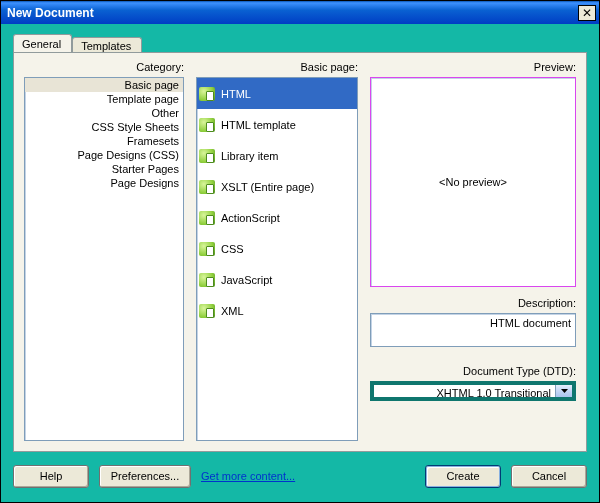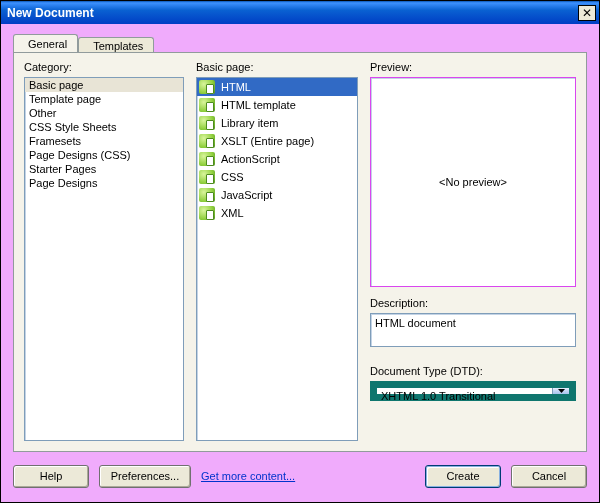--- a/index.html
+++ b/index.html
@@ -1,62 +1,62 @@
 <!DOCTYPE html>
 <html><head>
 <meta charset="utf-8">
 <style>
   * { box-sizing: border-box; }
   html, body { margin:0; padding:0; }
   body { font-family: Tahoma, sans-serif; font-size: 11px; background:#ece9d8; }
   .window {
     width:600px; height:503px; border:1px solid #000;
-    background:#f0abfc; position:relative;
+    background:#14b8a6; position:relative;text-align:right;
   }
   .titlebar {
     height:23px;
     background: linear-gradient(to bottom,#3a6ea5 0%,#2a5a95 50%,#0a3a75 100%);
     background: linear-gradient(to bottom,#0955b4 0%,#3d91ff 8%,#0a61d2 40%,#003dc4 100%);
     color:#fff; display:flex; align-items:center; padding:0 3px 0 6px;
   }
   .titlebar .tt { font-weight:bold; font-size:12px; }
   .titlebar .spacer { flex:1; }
   .closebtn {
     width:18px; height:16px; border:1px solid #000; background:#ece9d8;
     display:flex; align-items:center; justify-content:center;
     font-family: Arial, sans-serif; font-size:12px; line-height:1; cursor:default;
     color:#000;
   }
   .client { position:absolute; top:23px; left:0; right:0; bottom:0; }
   .tabstrip { position:absolute; top:8px; left:12px; height:20px; display:flex; align-items:flex-end; }
   .tab {
     border:1px solid #919b9c; border-bottom:none;
     border-top-left-radius:3px; border-top-right-radius:3px;
-    padding:3px 10px 3px 14px; background:#f5f3ea; margin-right:0px;
+    padding:3px 10px 3px 8px; background:#f5f3ea; margin-right:0px;
     position:relative; top:1px; cursor:default;
   }
   .tab.inactive { background:#ece9d8; top:2px; padding-top:2px; padding-bottom:2px;}
   .tabpanel {
     position:absolute; left:12px; right:12px; top:28px; bottom:50px;
     border:1px solid #919b9c; background:#f5f3ea;
     border-top-left-radius:0;
   }
   .columns { position:absolute; top:8px; left:10px; right:10px; bottom:10px; display:flex; gap:12px;}
   .col { display:flex; flex-direction:column; }
   .col.c1 { width:160px; }
   .col.c2 { width:162px; }
   .col.c3 { flex:1; }
   .col-label { margin-bottom:4px; }
   .listbox {
     flex:1; border:1px solid #7f9db9; background:#fff; overflow:hidden;
     box-shadow: inset 1px 1px 0 #c3d3e5;
   }
   .listbox .item { padding:1px 4px; cursor:default; white-space:nowrap; overflow:hidden; }
   .listbox .item.selected { background:#e8e4d6; }
-  .filelist .row { display:flex; align-items:center; height:18px; padding:0 2px; cursor:default;}
+  .filelist .row { display:flex; align-items:center; height:31px; padding:0 2px; cursor:default;}
   .filelist .row.selected { background:#316ac5; color:#fff; }
   .filelist .row.selected .fname { background:#316ac5; color:#fff; }
   .ficon {
     width:16px; height:14px; margin-right:4px; flex:none;
     background: radial-gradient(circle at 30% 30%, #d9f59b 0%, #8fcf3c 60%, #4d8c1e 100%);
     border-radius:2px; position:relative;
   }
   .ficon::after{
     content:""; position:absolute; right:1px; bottom:0px; width:6px; height:8px;
     background:#fff; border:1px solid #4d8c1e; border-radius:1px;
@@ -66,21 +66,21 @@
     border:1px solid #d946ef; background:#fff; height:210px;
     display:flex; align-items:center; justify-content:center; color:#000;
     box-shadow: inset 1px 1px 0 #c3d3e5;
   }
   .descbox {
     border:1px solid #7f9db9; background:#fff; height:34px; padding:3px 4px;
     box-shadow: inset 1px 1px 0 #c3d3e5;
   }
   .section-label { margin:10px 0 4px 0; }
   .select {
-    display:flex; border:7px solid #0f766e; background:#fff; height:20px;
+    display:flex; border:4px solid #0f766e; background:#fff; height:20px;
     align-items:stretch;
   }
   .select .sval { flex:1; padding:2px 4px; }
   .select .arrow {
     width:17px; border-left:1px solid #7f9db9;
     background: linear-gradient(to bottom,#e6eefc 0%,#c3d6f5 50%,#a9c4ee 100%);
     display:flex; align-items:center; justify-content:center;
   }
   .select .arrow svg { display:block; }
   .bottombar {

